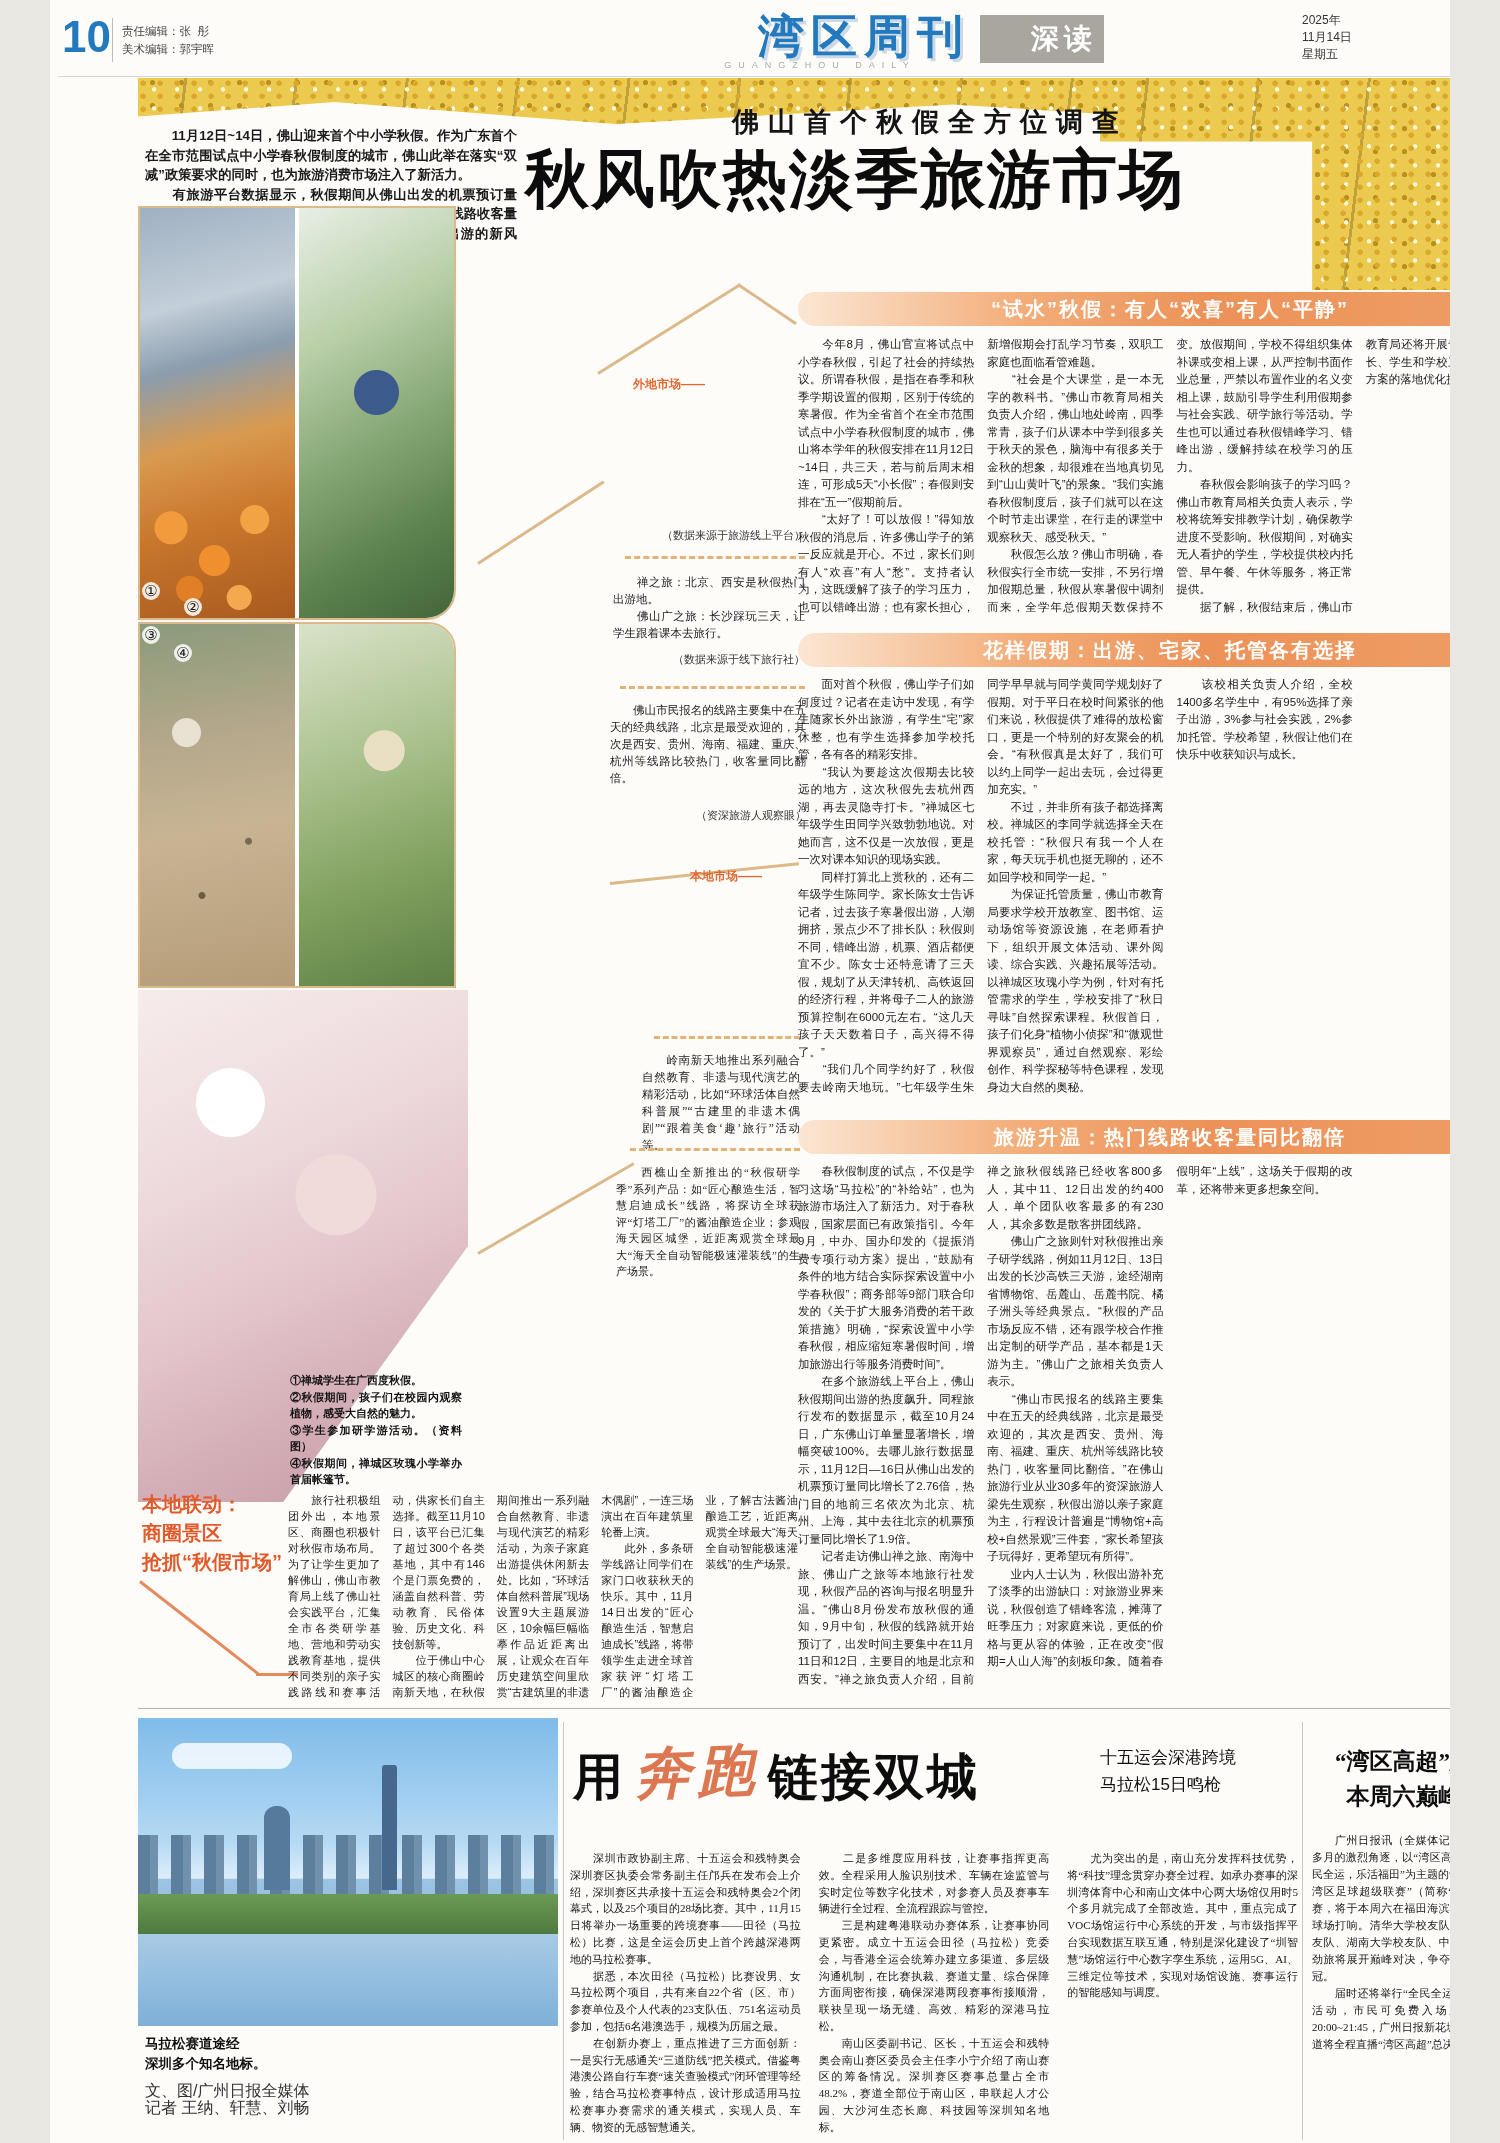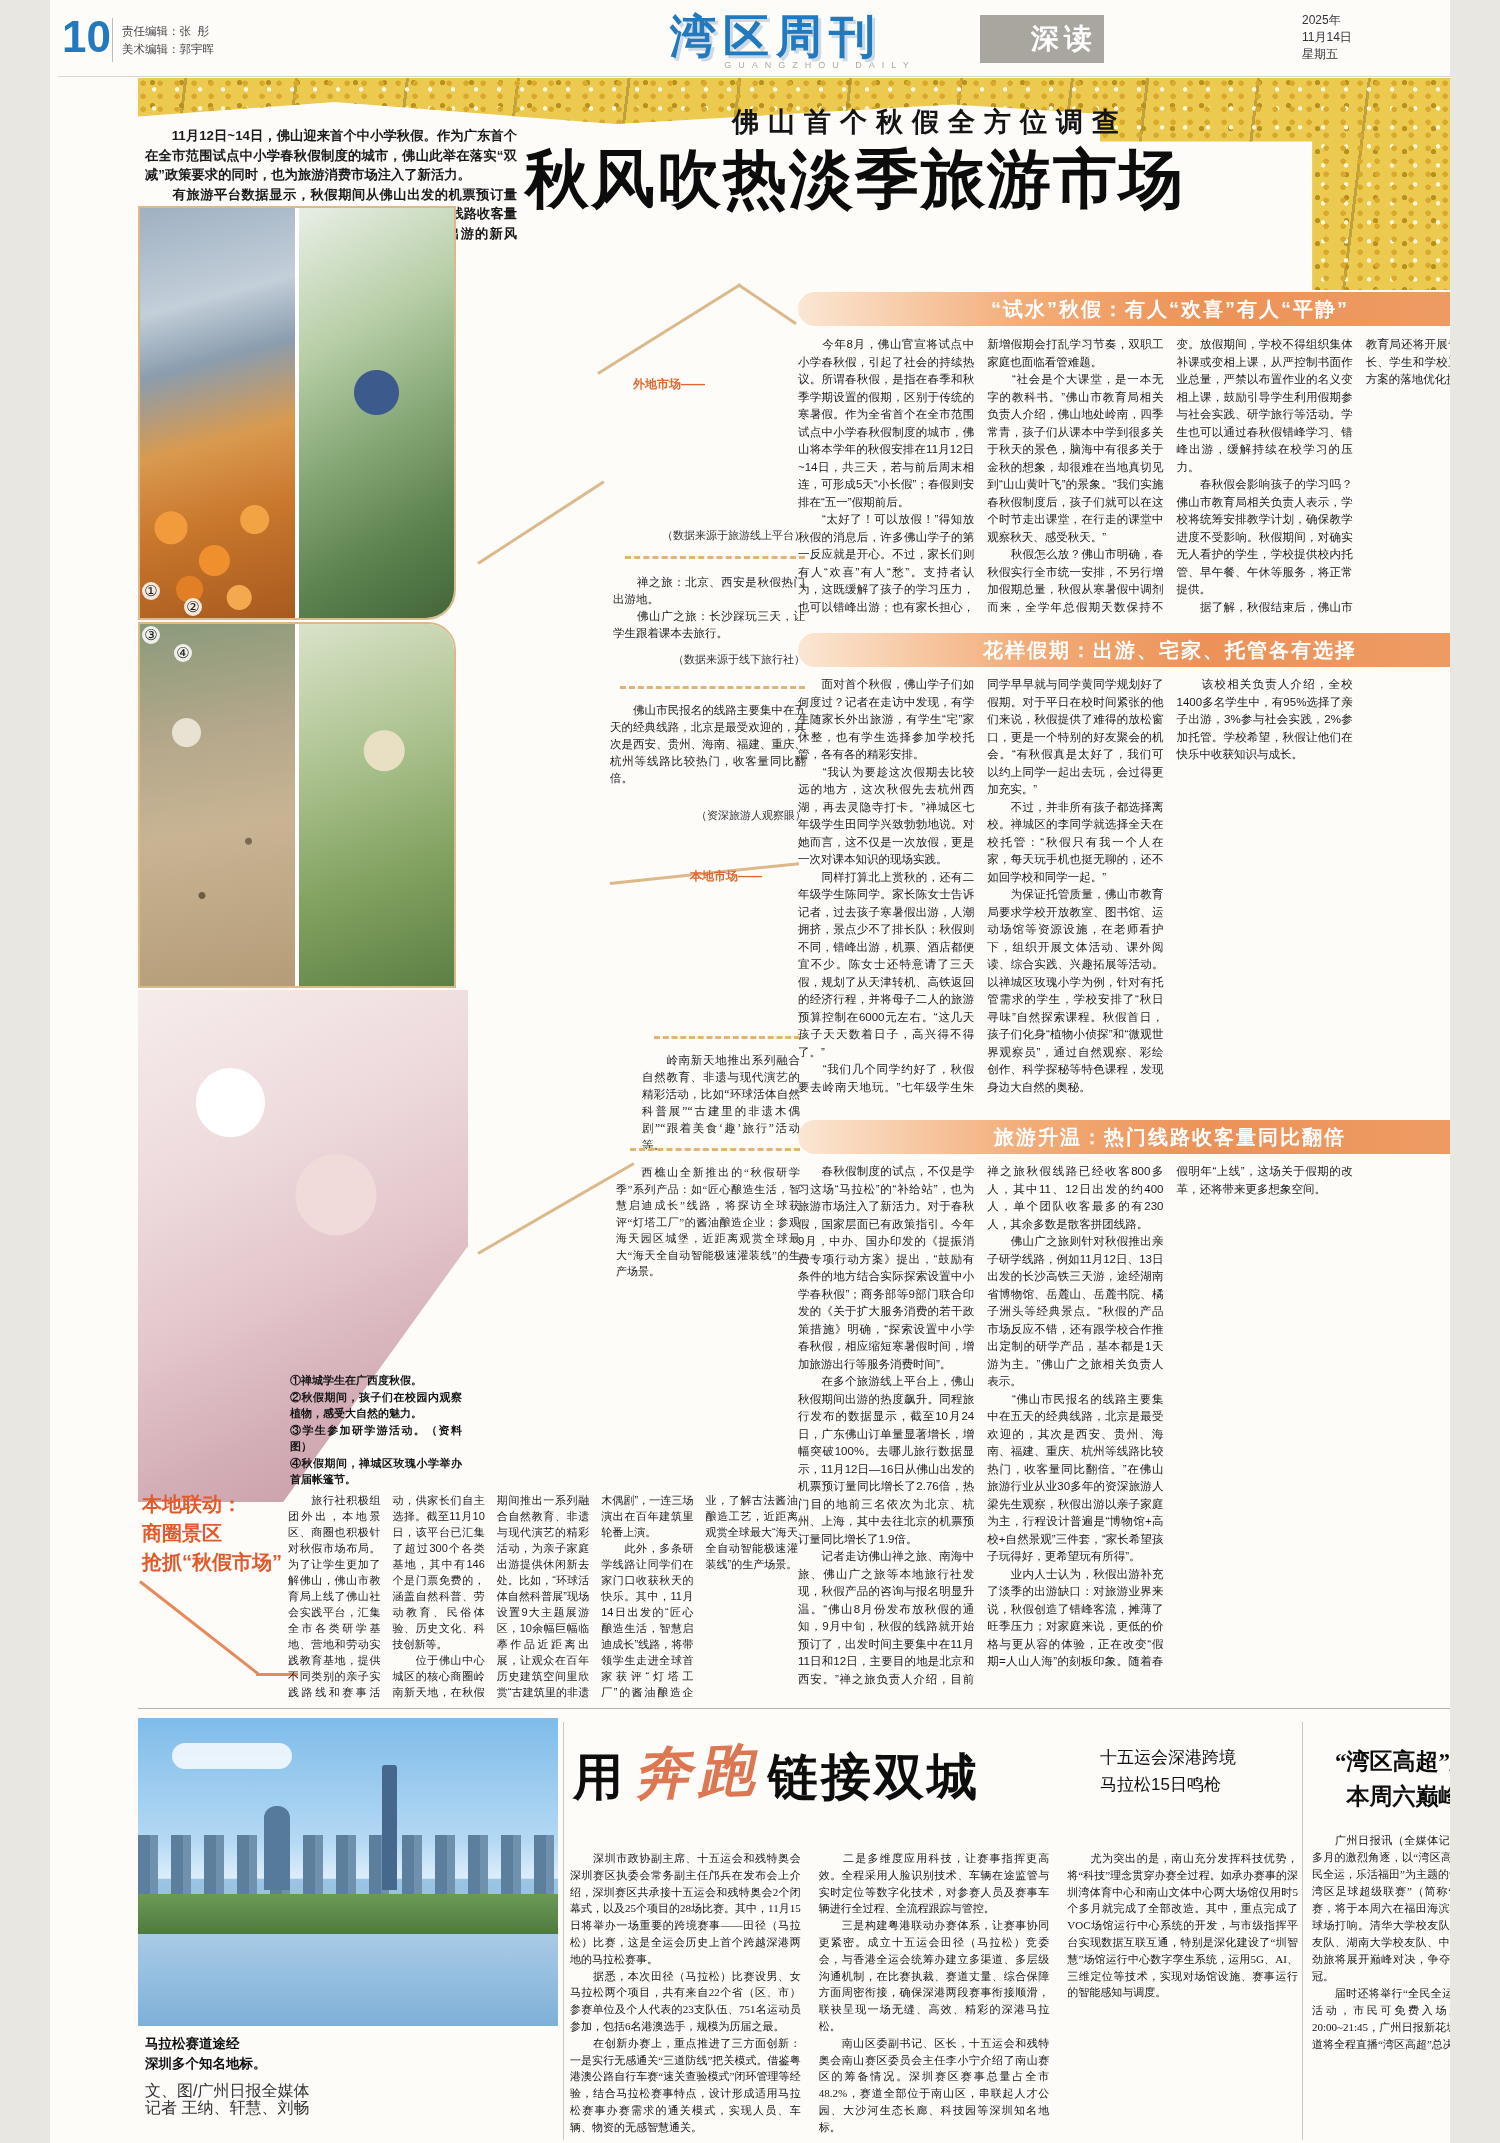--- a/index.html
+++ b/index.html
@@ -6,21 +6,21 @@
   .page{position:relative;width:1400px;height:2143px;margin:0 auto;background:#fdfcf9;
         font-family:"Liberation Sans",sans-serif;color:#111;overflow:hidden;}
   .abs{position:absolute;}
   .pre{white-space:pre-wrap;}
   .just{text-align:justify;}
 
   
   .pagenum{left:12px;top:12px;font-size:44px;font-weight:800;color:#2379bd;}
   .mh-div{left:62px;top:18px;width:1px;height:44px;background:#bbb;}
   .editors{left:72px;top:22px;font-size:11.5px;line-height:18px;color:#444;}
-  .edition{left:620px;top:6px;width:300px;text-align:left;font-size:46px;font-weight:800;
+  .edition{left:620px;top:6px;width:300px;text-align:right;font-size:46px;font-weight:800;
            color:#2379bd;letter-spacing:7px;text-shadow:3px 3px 0 #ccd9e6;}
   .edition-sub{left:620px;top:60px;width:300px;text-align:center;font-size:9px;letter-spacing:7px;color:#aaa;}
   .badge{left:930px;top:15px;width:80px;height:48px;background:#a8a69e;color:#fff;
          font-size:28px;font-weight:700;letter-spacing:5px;display:flex;align-items:center;justify-content:center;padding-left:44px;}
   .dateblk{left:1252px;top:12px;width:100px;text-align:left;font-size:12px;line-height:17px;color:#333;}
   .brand{left:1362px;top:10px;display:flex;align-items:center;}
   .brand svg{width:44px;height:44px;}
   .brandname{font-family:"Liberation Serif",serif;font-size:37px;font-weight:900;color:#cf3b2a;letter-spacing:1px;}
   .mh-rule{left:8px;top:76px;width:1484px;height:1px;background:#d8d5cf;}
 

